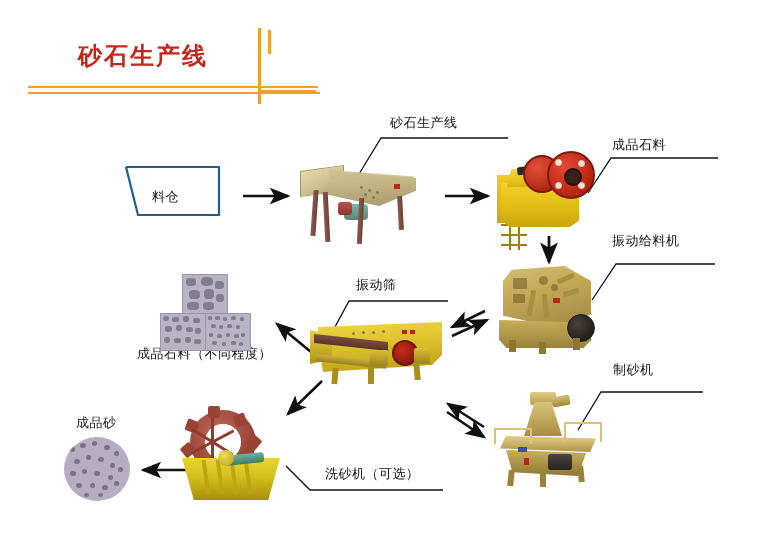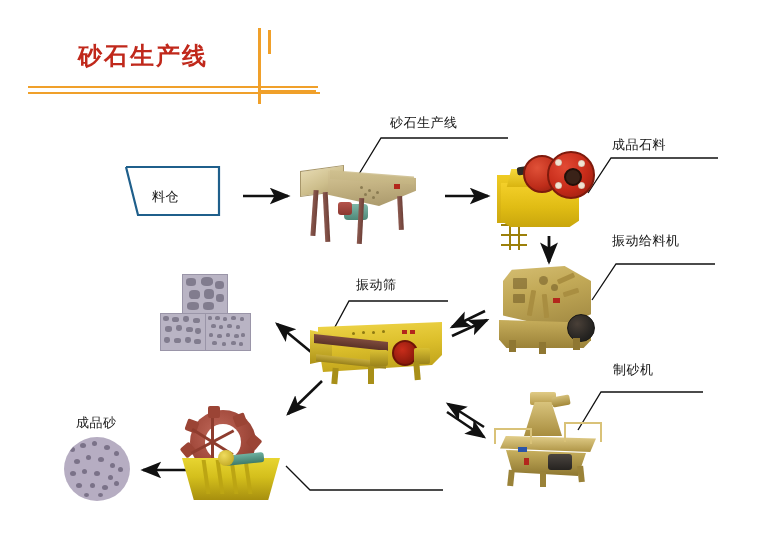--- a/index.html
+++ b/index.html
@@ -214,21 +214,23 @@
     <line x1="186" y1="470" x2="143" y2="470" stroke="#111" stroke-width="2.6" marker-end="url(#ah)"></line>
 
     <polyline points="126,167 219,167 219,215 138,215 126,167" fill="none" stroke="#1F5F8B" stroke-width="2.2"></polyline>
   </svg>
 
   <div class="cap" style="left:390px;top:114px;">砂石生产线</div>
   <div class="cap" style="left:612px;top:136px;">成品石料</div>
   <div class="cap" style="left:612px;top:232px;">振动给料机</div>
   <div class="cap" style="left:613px;top:361px;">制砂机</div>
   <div class="cap" style="left:356px;top:276px;">振动筛</div>
+  <div class="cap" style="left:325px;top:465px;">洗砂机（可选）</div>
   <div class="cap hopper-label">料仓</div>
+  <div class="cap" style="left:137px;top:345px;">成品石料（不同程度）</div>
   <div class="cap" style="left:76px;top:414px;">成品砂</div>
 
   <div class="machine feeder">
     <div class="fd-trough"></div>
     <div class="fd-body"></div>
     <div class="fd-body2"></div>
     <div class="fd-red"></div>
     <div class="fd-motor"></div>
     <div class="fd-motor2"></div>
     <div class="fd-leg" style="left:12px;top:30px;height:46px;transform:rotate(4deg);"></div>

